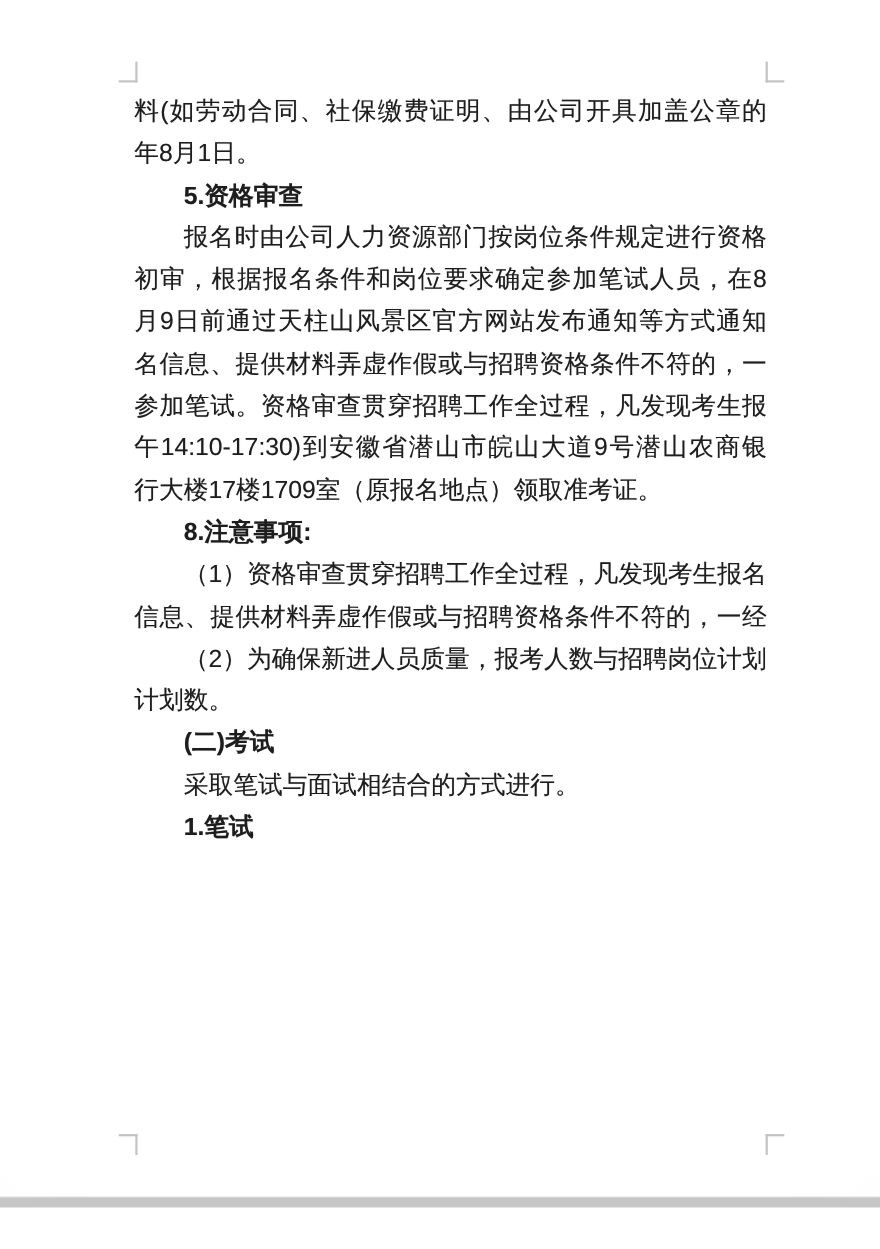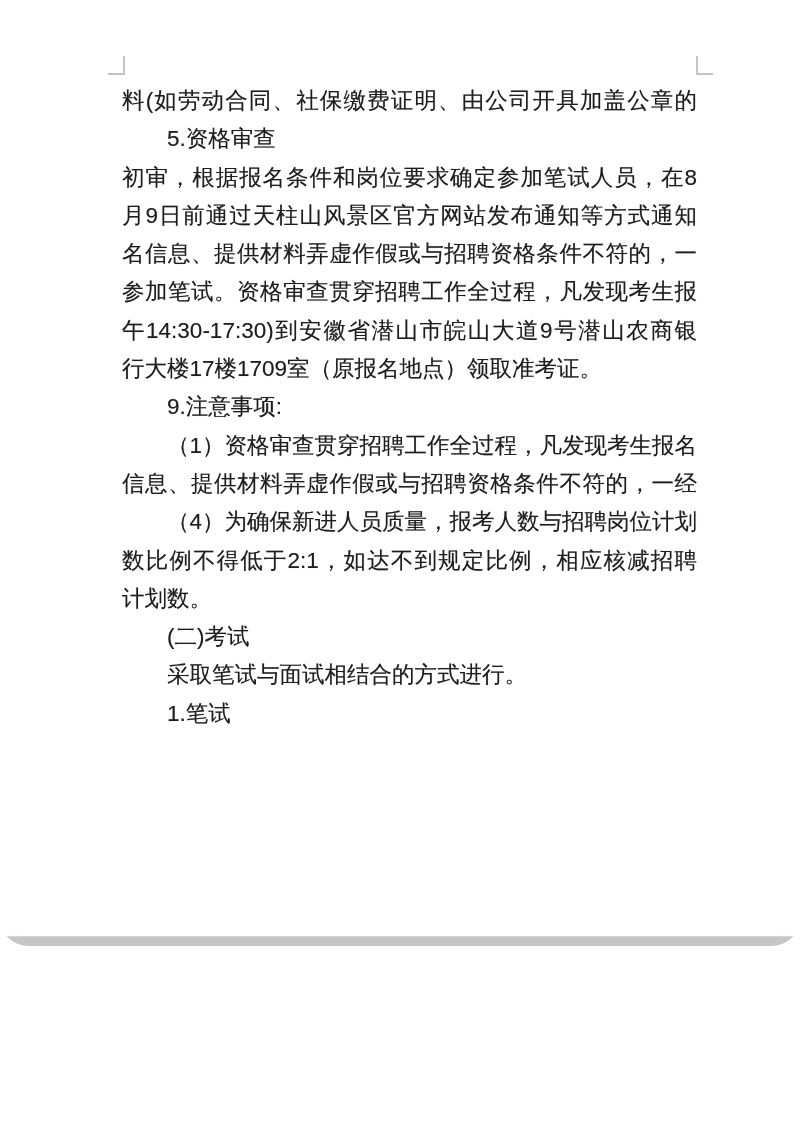--- a/index.html
+++ b/index.html
@@ -1,41 +1,40 @@
 <!DOCTYPE html>
 <html><head>
 <meta charset="utf-8">
 <style>
   html, body { margin: 0; padding: 0; background: #ffffff; }
 
   .screen {
     position: relative;
     width: 800px;
-    height: 946px;
+    height: 1098px;
     overflow: hidden;
     background: radial-gradient(130% 115% at 50% 42%, #ffffff 58%, #fafaf9 82%, #f0f0ef 100%);
     font-family: "Liberation Sans", sans-serif;
-    border-radius: 28px;
   }
 
   
   .text-block {
     position: absolute;
     left: 122px;
     top: 82px;
     width: 575px;
     color: #1d1d1d;
     font-size: 22.5px;
     line-height: 38.3px;
     text-shadow: 0 0 0.7px rgba(35,35,35,0.45);
   }
   .line { text-align: justify; white-space: normal; }
   .line.fill { text-align-last: justify; }
   .line.indent { text-indent: 2em; }
-  .line.bold { font-weight: 400; }
+  .line.bold { font-weight: 700; }
 
   
   .mark { position: absolute; width: 15px; height: 17px; }
   .mark.tl { left: 108px; top: 56px;  border-right: 2px solid #c3c3c3; border-bottom: 2px solid #c3c3c3; }
   .mark.tr { left: 696px; top: 56px;  border-left: 2px solid #c3c3c3;  border-bottom: 2px solid #c3c3c3; }
   .mark.bl { left: 108px; top: 1031px; border-right: 2px solid #c3c3c3; border-top: 2px solid #c3c3c3; }
   .mark.br { left: 696px; top: 1031px; border-left: 2px solid #c3c3c3;  border-top: 2px solid #c3c3c3; }
 
   
   .bottom-bar {
@@ -51,32 +50,33 @@
 
 <div class="screen">
 
   <div class="mark tl"></div>
   <div class="mark tr"></div>
   <div class="mark bl"></div>
   <div class="mark br"></div>
 
   <div class="text-block">
     <div class="line fill">料(如劳动合同、社保缴费证明、由公司开具加盖公章的</div>
+    <div class="line">年8月1日。</div>
     <div class="line indent bold">5.资格审查</div>
+    <div class="line indent fill">报名时由公司人力资源部门按岗位条件规定进行资格</div>
     <div class="line fill">初审，根据报名条件和岗位要求确定参加笔试人员，在8</div>
     <div class="line fill">月9日前通过天柱山风景区官方网站发布通知等方式通知</div>
     <div class="line fill">名信息、提供材料弄虚作假或与招聘资格条件不符的，一</div>
     <div class="line fill">参加笔试。资格审查贯穿招聘工作全过程，凡发现考生报</div>
-    <div class="line fill">午14:30-17:30)到安徽省潜山市皖山大道9号潜山农商银</div>
+    <div class="line fill">午14:10-17:30)到安徽省潜山市皖山大道9号潜山农商银</div>
     <div class="line">行大楼17楼1709室（原报名地点）领取准考证。</div>
-    <div class="line indent bold">9.注意事项:</div>
+    <div class="line indent bold">8.注意事项:</div>
     <div class="line indent fill">（1）资格审查贯穿招聘工作全过程，凡发现考生报名</div>
     <div class="line fill">信息、提供材料弄虚作假或与招聘资格条件不符的，一经</div>
-    <div class="line indent fill">（4）为确保新进人员质量，报考人数与招聘岗位计划</div>
-    <div class="line fill">数比例不得低于2:1，如达不到规定比例，相应核减招聘</div>
+    <div class="line indent fill">（2）为确保新进人员质量，报考人数与招聘岗位计划</div>
     <div class="line">计划数。</div>
     <div class="line indent bold">(二)考试</div>
     <div class="line indent">采取笔试与面试相结合的方式进行。</div>
     <div class="line indent bold">1.笔试</div>
   </div>
 
   <div class="bottom-bar"></div>
 
 </div>
 

